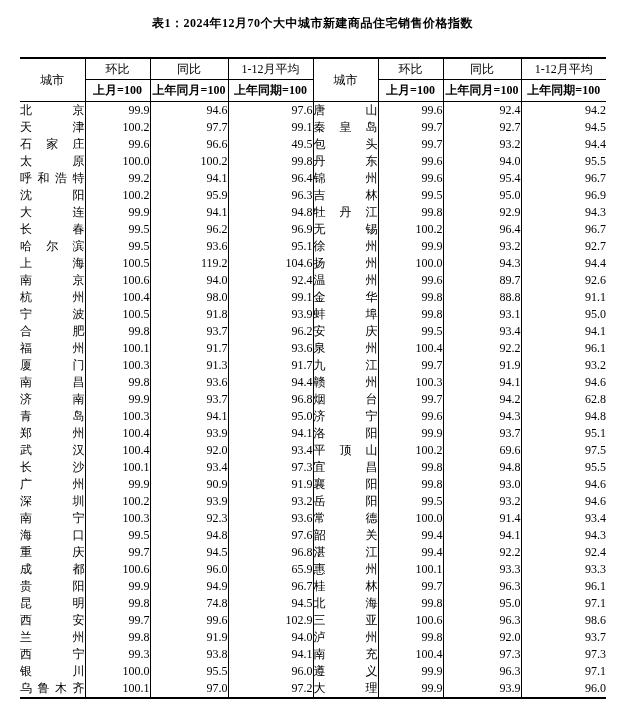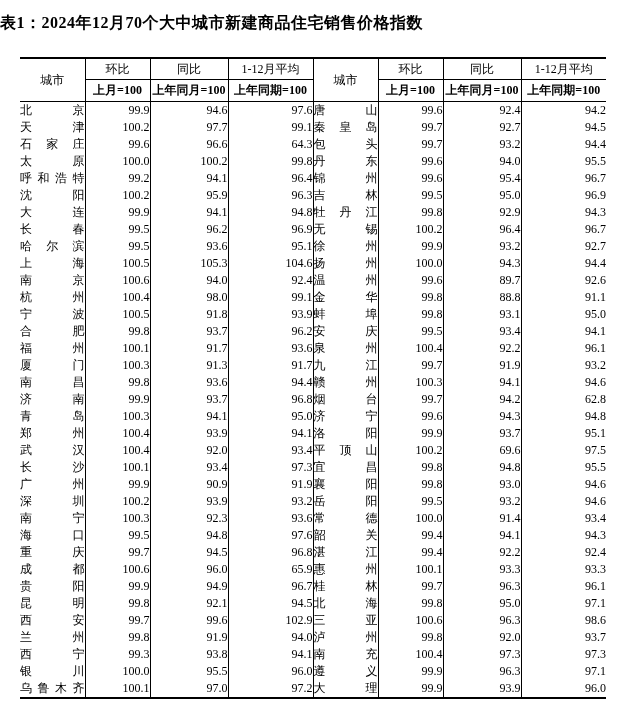--- a/index.html
+++ b/index.html
@@ -13,21 +13,22 @@
     color: #000000;
   }
   .page {
     width: 625px;
     height: 711px;
     position: relative;
   }
   .title {
     margin: 12px 0 0 0;
     padding: 0;
-    font-size: 16px;
+    text-align: center;
+    font-size: 12px;
     line-height: 22px;
     font-weight: 700;
     letter-spacing: 0.5px;
     font-family: "Liberation Serif", "DejaVu Serif", serif;
   }
   table.idx {
     border-collapse: collapse;
     table-layout: fixed;
     width: 586px;
     margin: 23px 16px 0 20px;
@@ -123,21 +124,21 @@
           <td class="num-cell">99.1</td>
           <td class="city-cell">秦皇岛</td>
           <td class="num-cell">99.7</td>
           <td class="num-cell">92.7</td>
           <td class="num-cell">94.5</td>
         </tr>
         <tr>
           <td class="city-cell">石家庄</td>
           <td class="num-cell">99.6</td>
           <td class="num-cell">96.6</td>
-          <td class="num-cell">64.3</td>
+          <td class="num-cell">49.5</td>
           <td class="city-cell">包头</td>
           <td class="num-cell">99.7</td>
           <td class="num-cell">93.2</td>
           <td class="num-cell">94.4</td>
         </tr>
         <tr>
           <td class="city-cell">太原</td>
           <td class="num-cell">100.0</td>
           <td class="num-cell">100.2</td>
           <td class="num-cell">99.8</td>
@@ -192,21 +193,21 @@
           <td class="num-cell">93.6</td>
           <td class="num-cell">95.1</td>
           <td class="city-cell">徐州</td>
           <td class="num-cell">99.9</td>
           <td class="num-cell">93.2</td>
           <td class="num-cell">92.7</td>
         </tr>
         <tr>
           <td class="city-cell">上海</td>
           <td class="num-cell">100.5</td>
-          <td class="num-cell">105.3</td>
+          <td class="num-cell">119.2</td>
           <td class="num-cell">104.6</td>
           <td class="city-cell">扬州</td>
           <td class="num-cell">100.0</td>
           <td class="num-cell">94.3</td>
           <td class="num-cell">94.4</td>
         </tr>
         <tr>
           <td class="city-cell">南京</td>
           <td class="num-cell">100.6</td>
           <td class="num-cell">94.0</td>
@@ -392,21 +393,21 @@
           <td class="num-cell">94.9</td>
           <td class="num-cell">96.7</td>
           <td class="city-cell">桂林</td>
           <td class="num-cell">99.7</td>
           <td class="num-cell">96.3</td>
           <td class="num-cell">96.1</td>
         </tr>
         <tr>
           <td class="city-cell">昆明</td>
           <td class="num-cell">99.8</td>
-          <td class="num-cell">92.1</td>
+          <td class="num-cell">74.8</td>
           <td class="num-cell">94.5</td>
           <td class="city-cell">北海</td>
           <td class="num-cell">99.8</td>
           <td class="num-cell">95.0</td>
           <td class="num-cell">97.1</td>
         </tr>
         <tr>
           <td class="city-cell">西安</td>
           <td class="num-cell">99.7</td>
           <td class="num-cell">99.6</td>

